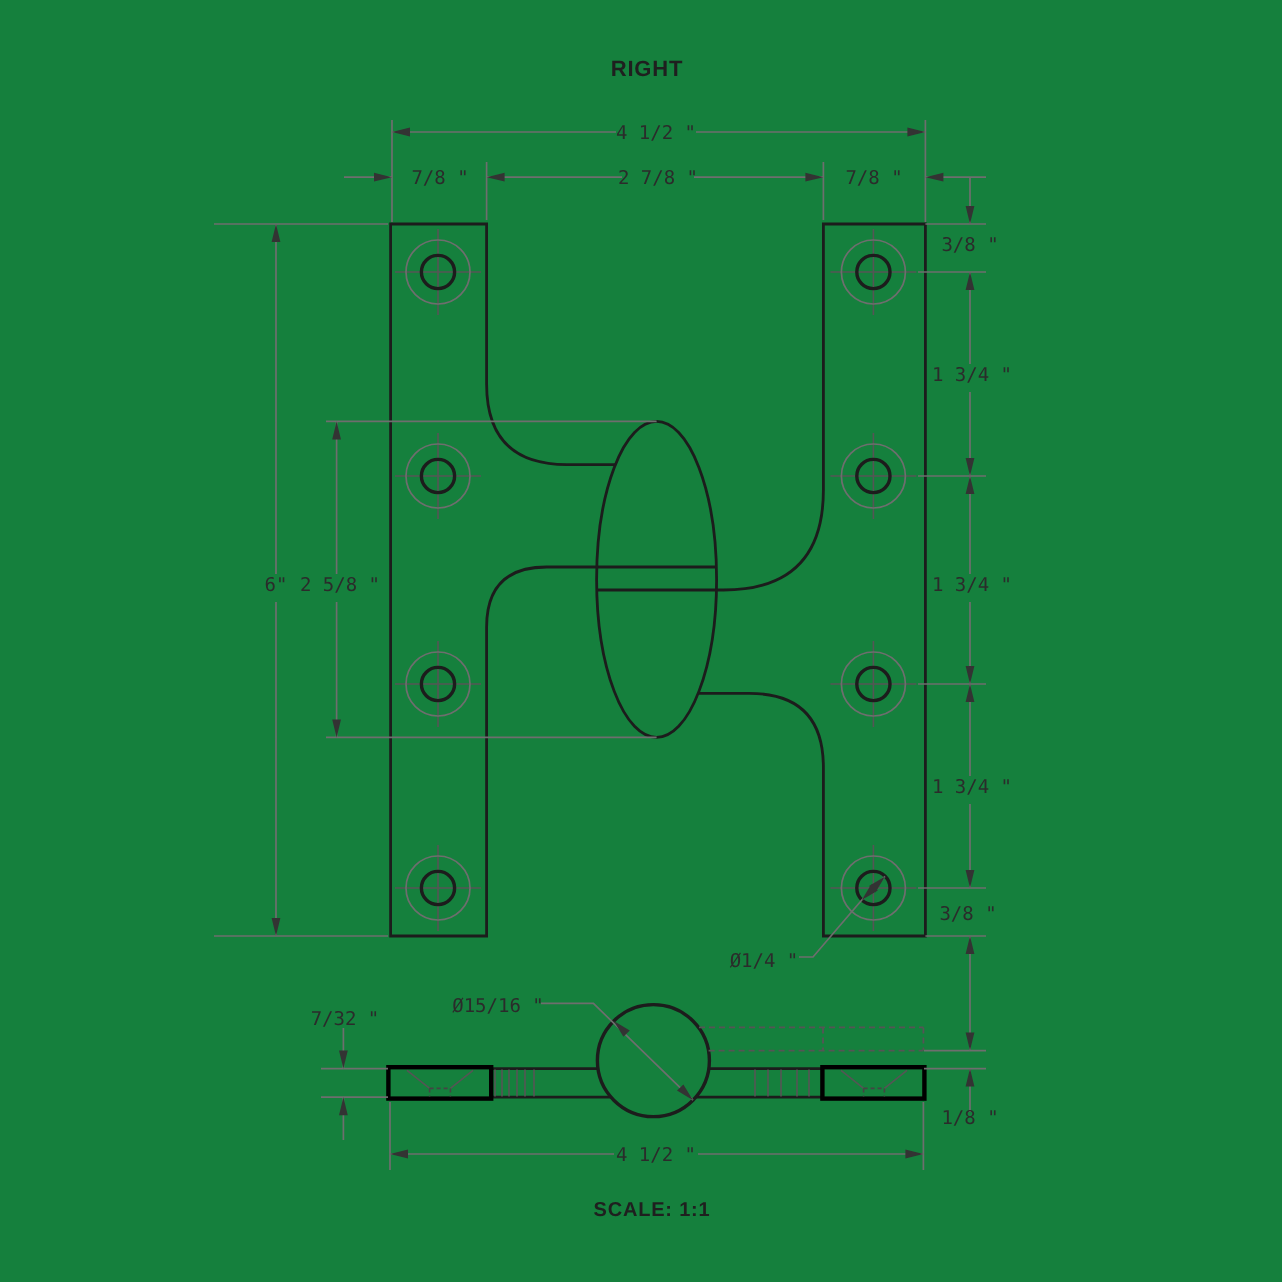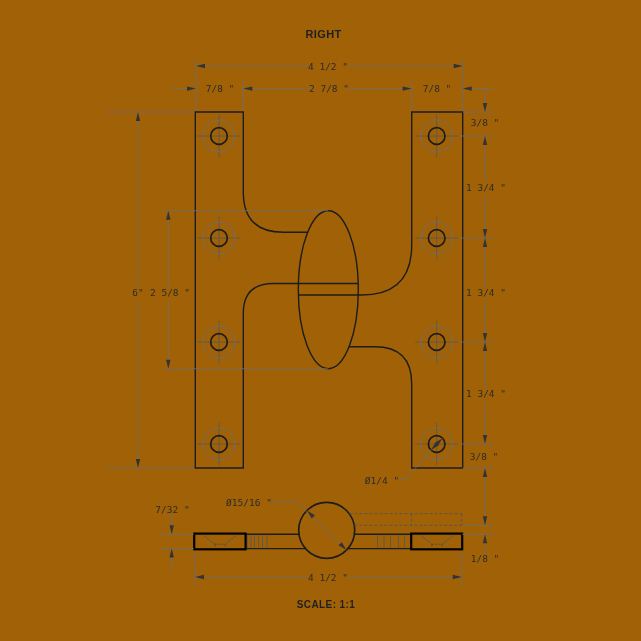--- a/index.html
+++ b/index.html
@@ -1,16 +1,16 @@
 <!DOCTYPE html>
 <html><head>
 <meta charset="utf-8">
 <style>
   html,body{margin:0;padding:0;background:#f2f2f2;}
-  .page{width:641px;height:641px;background:#a16207;position:relative;margin:0 auto;
+  .page{width:641px;height:641px;background:#15803d;position:relative;margin:0 auto;
         font-family:"DejaVu Sans Mono", monospace;}
   svg{display:block;}
   text{fill:#2b2b2b;font-family:"DejaVu Sans Mono", monospace;font-size:9.5px;}
   text.title{font-size:11px;font-weight:bold;letter-spacing:.4px;fill:#1f1f1f;
              font-family:"Liberation Sans", sans-serif;}
   .obj{stroke:#1c1c1c;stroke-width:1.4;fill:none;}
   .obj-thick{stroke:#000;stroke-width:2.2;fill:none;}
   .obj-med{stroke:#1c1c1c;stroke-width:1.7;fill:none;}
   .thin{stroke:#6e6e6e;stroke-width:.85;fill:none;}
   .hair{stroke:#555;stroke-width:.8;fill:none;}

